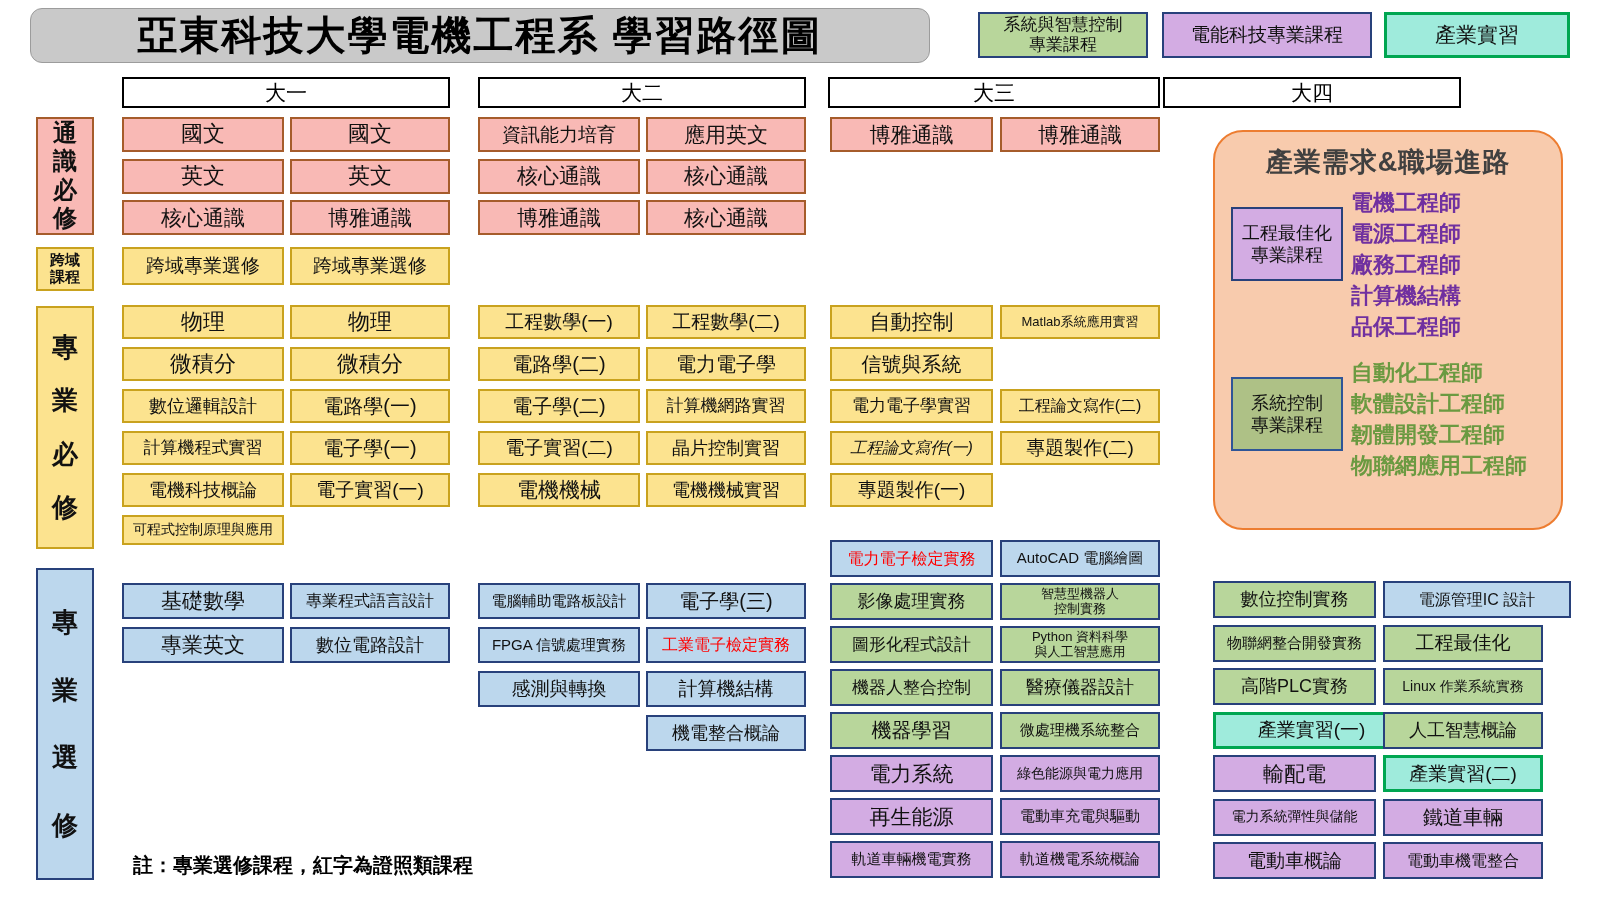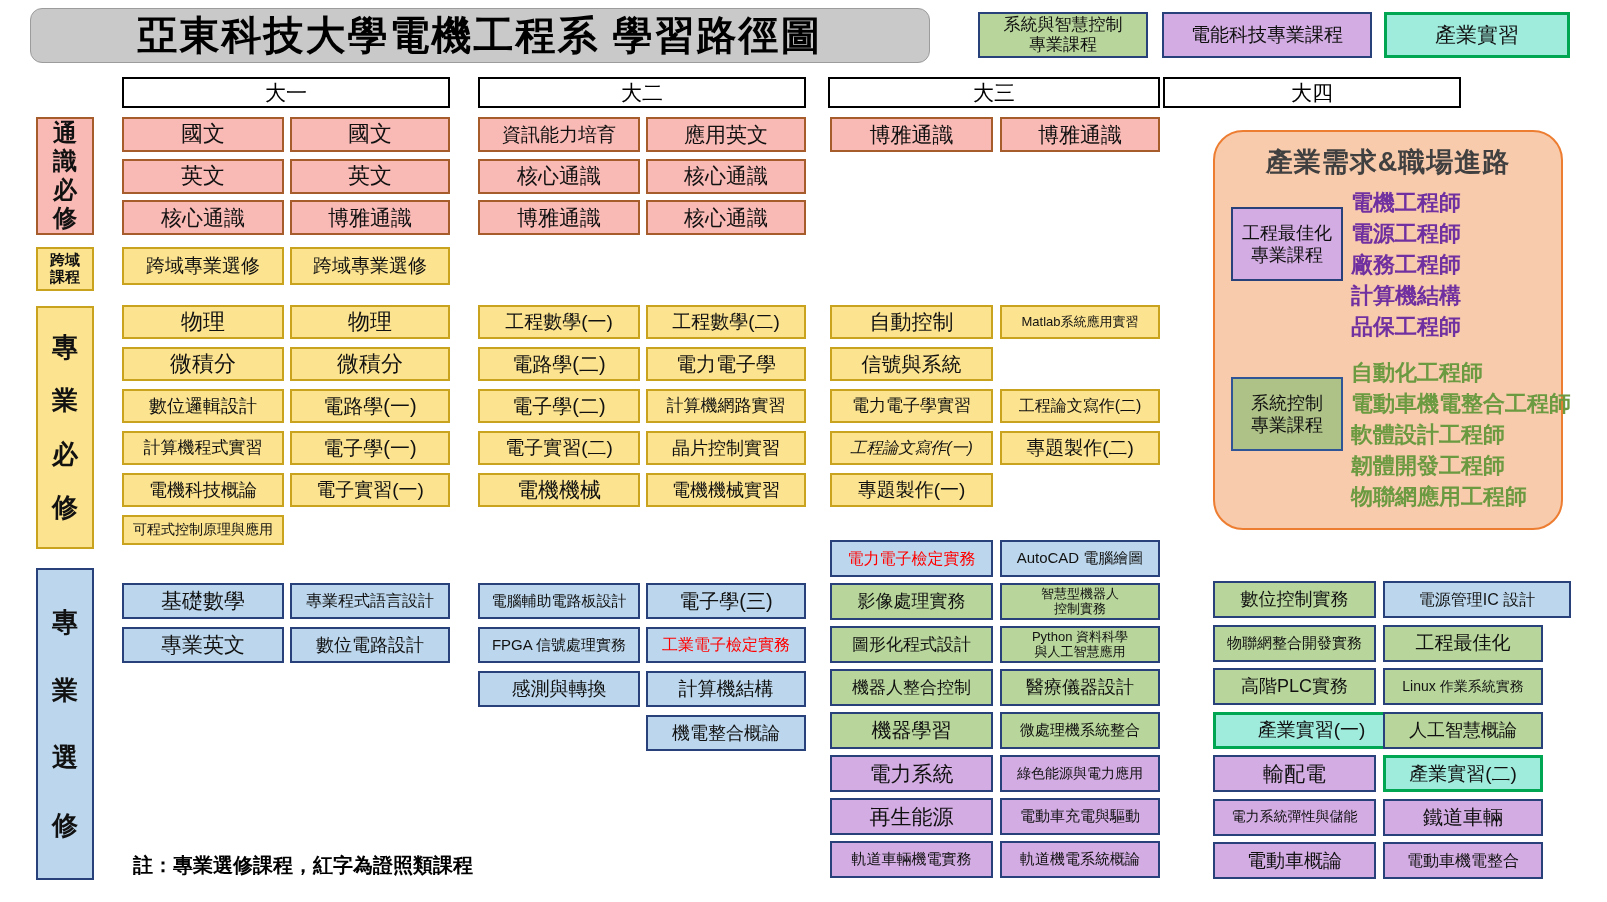--- a/index.html
+++ b/index.html
@@ -164,20 +164,19 @@
         <div>電機工程師</div>
         <div>電源工程師</div>
         <div>廠務工程師</div>
         <div>計算機結構</div>
         <div>品保工程師</div>
       </div>
       <div class="track-box green2" style="left: 16px; top: 245px; width: 112px; height: 74px;">系統控制
 專業課程</div>
       <div class="job-list" style="left: 136px; top: 225px; color: rgb(107, 154, 65);">
         <div>自動化工程師</div>
-        <div>電動車機電整合工程師</div>
         <div>軟體設計工程師</div>
         <div>韌體開發工程師</div>
         <div>物聯網應用工程師</div>
       </div>
     </div>
   <div id="footnote" class="abs">註：專業選修課程，紅字為證照類課程</div>
 </div>
 
 </body></html>

